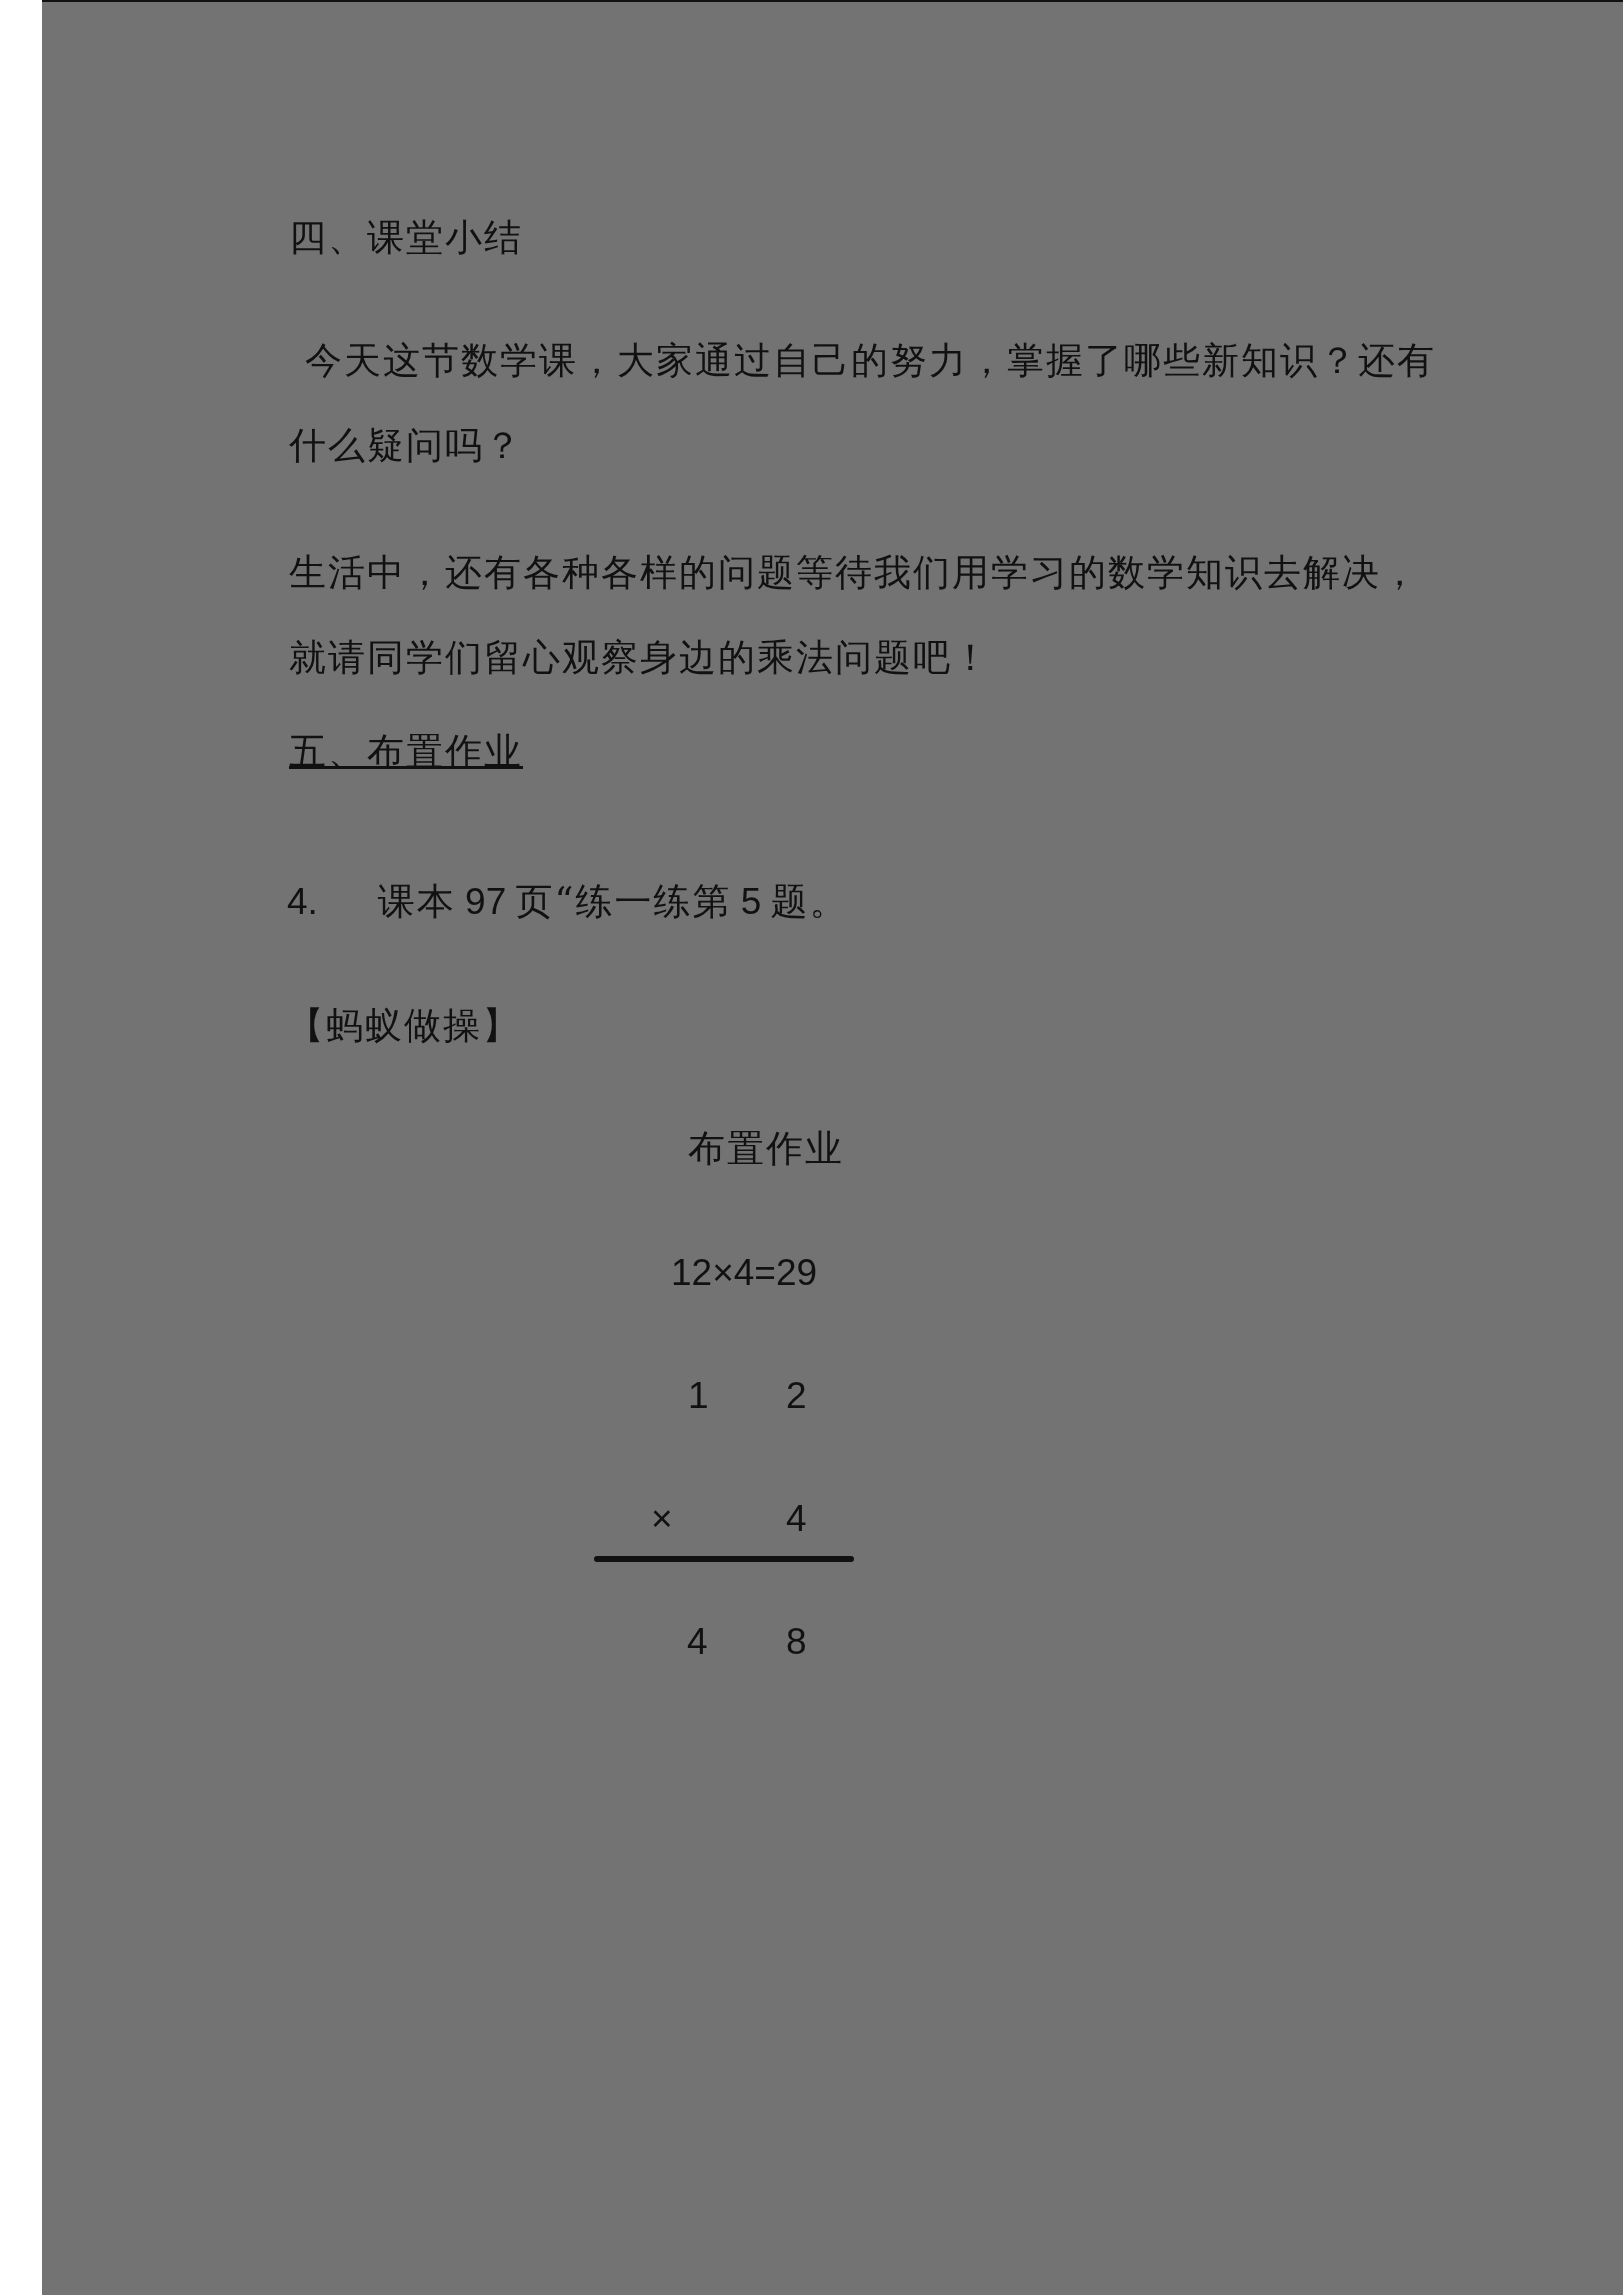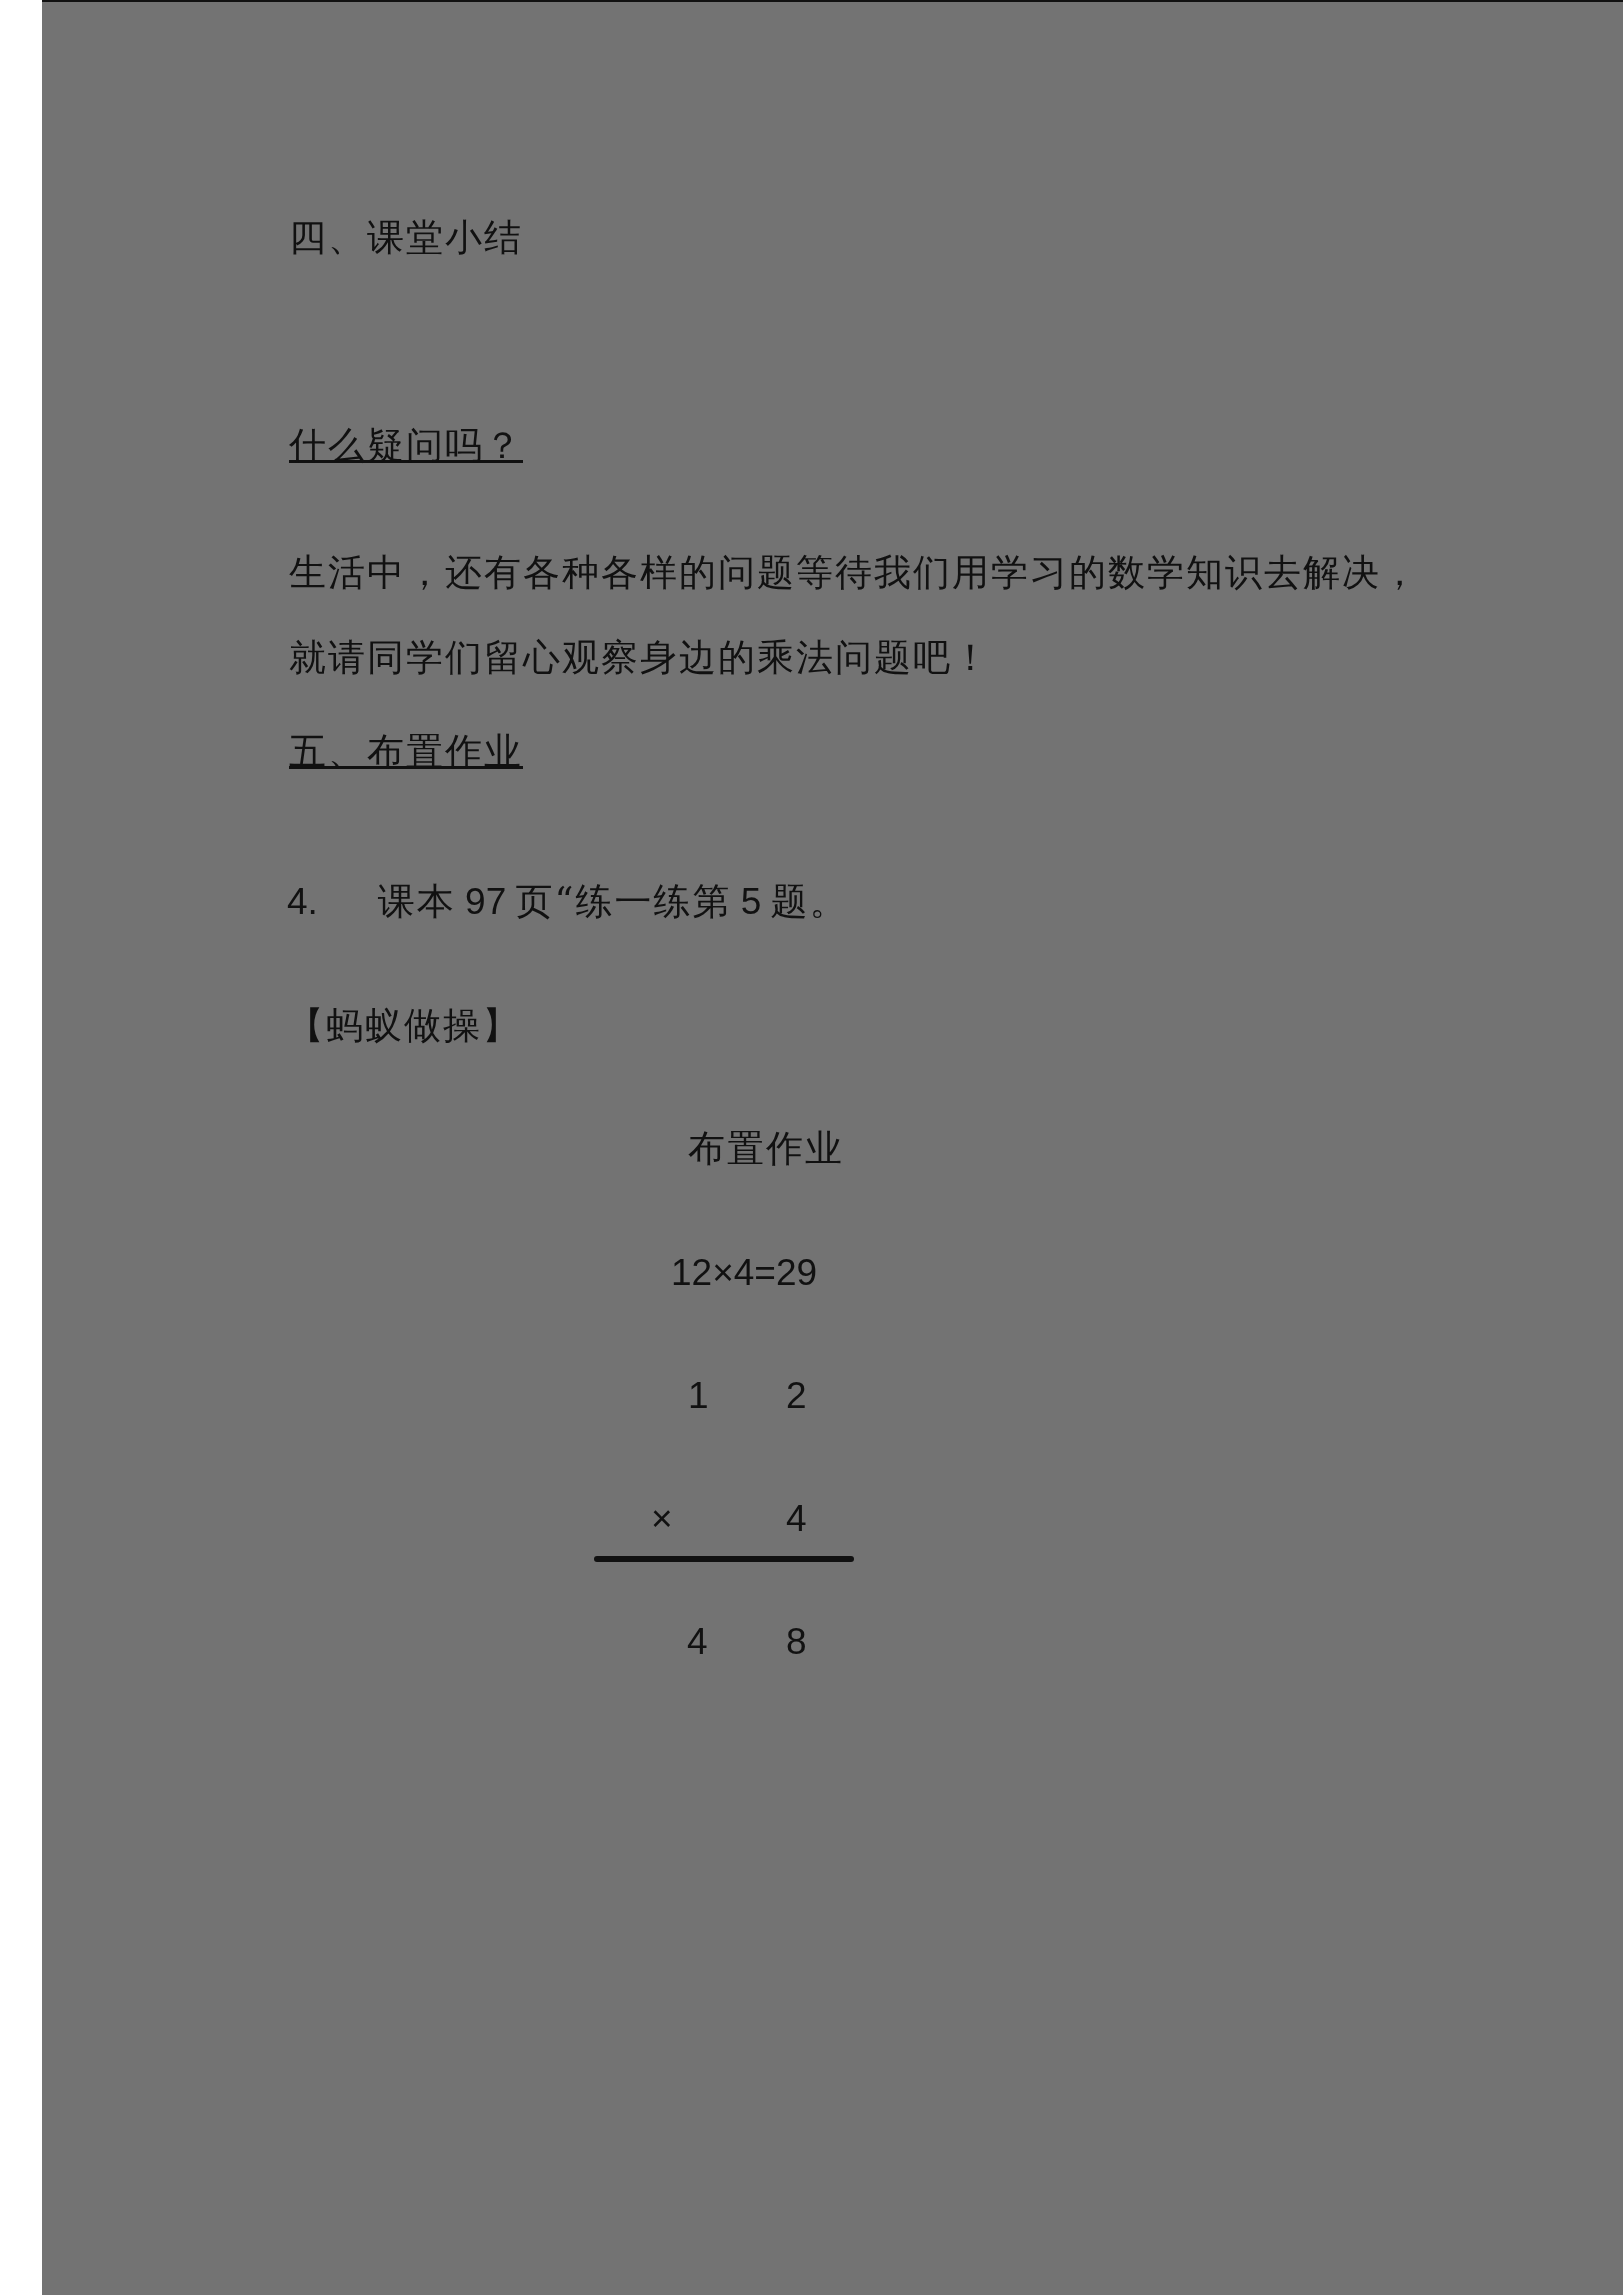--- a/index.html
+++ b/index.html
@@ -27,21 +27,22 @@
     background: #111111; border-radius: 3.4px;
   }
 </style>
 </head>
 <body>
 
 <div class="page">
 
   <div class="cjk" style="left:247px; top:215px;">四、课堂小结</div>
 
-  <div class="cjk" style="left:247px; top:423px;text-decoration:underline;">什么疑问吗？</div>
+  <div class="cjk" style="left:263px; top:338px;">今天这节数学课，大家通过自己的努力，掌握了哪些新知识？还有</div>
+  <div class="cjk" style="left:247px; top:423px;">什么疑问吗？</div>
 
   <div class="cjk" style="left:247px; top:635px;">就请同学们留心观察身边的乘法问题吧！</div>
   <div class="cjk" style="left:247px; top:550px;">生活中，还有各种各样的问题等待我们用学习的数学知识去解决，</div>
 
   <div class="cjk" style="left:247px; top:729px;text-decoration:underline;">五、布置作业</div>
 
   <div class="mixed" style="left:245px; top:879px;">
     <span class="n">4.</span><span style="display:inline-block;width:60px;"></span><span class="s">课本</span> <span class="n">97</span> <span class="s">页“练一练第</span> <span class="n">5</span> <span class="s">题。</span>
   </div>
 

